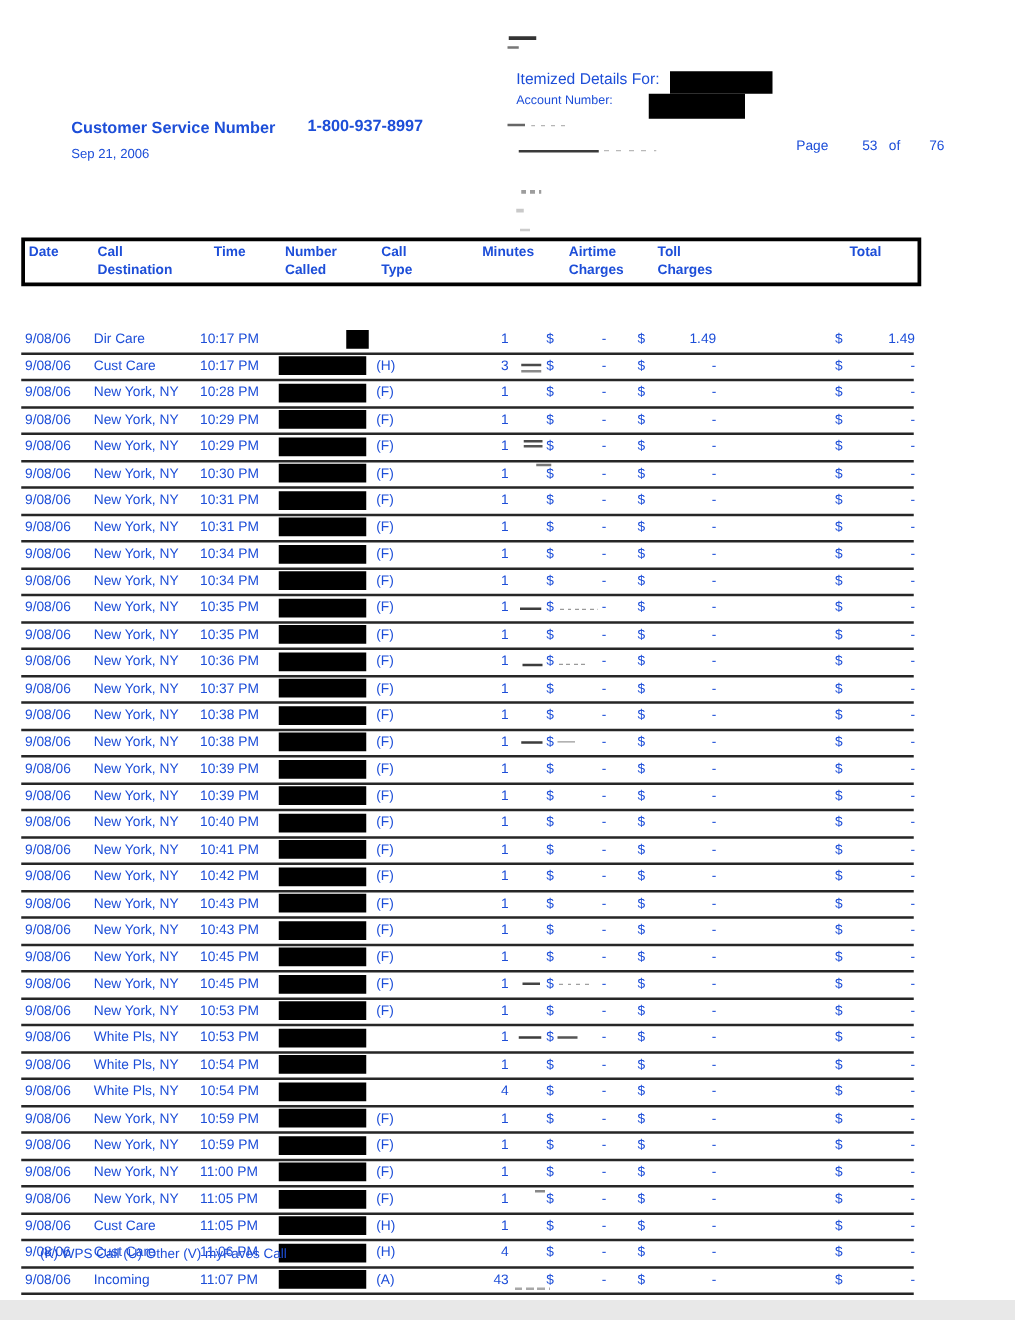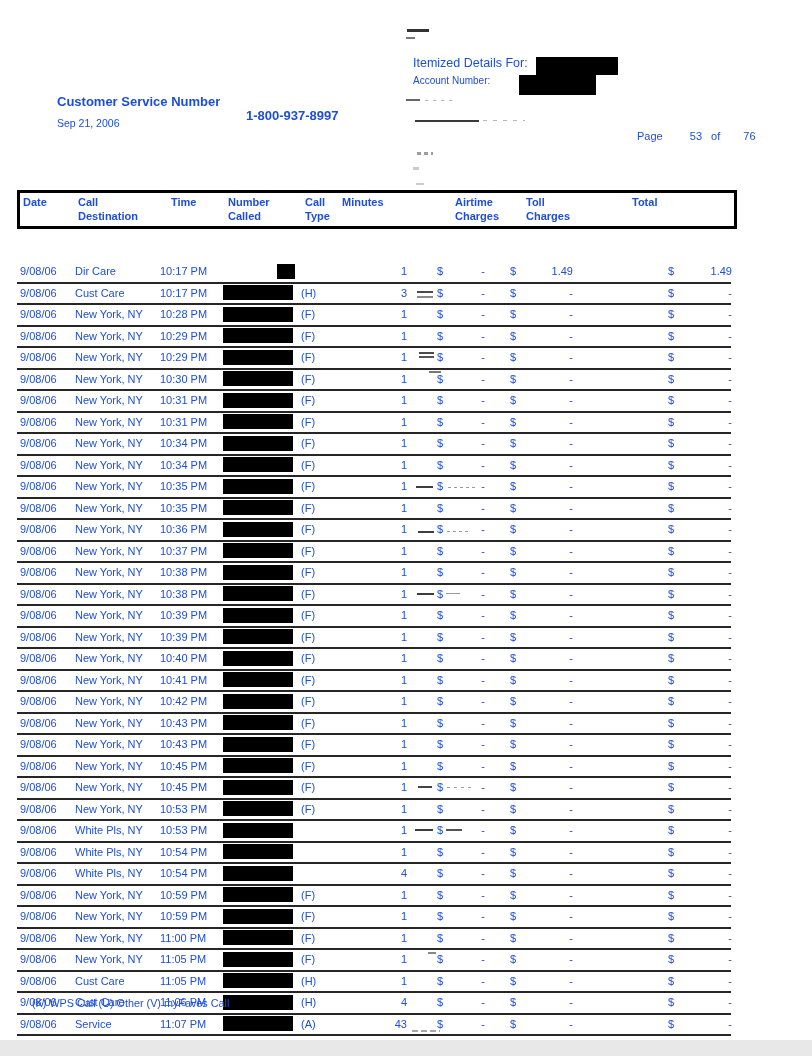--- a/index.html
+++ b/index.html
@@ -6,23 +6,23 @@
   .page{
     position:relative;width:812px;height:1040px;background:#ffffff;margin:0 auto;
     font-family:"Liberation Sans", sans-serif;color:#1d4ed8;overflow:hidden;
   }
   
   .hdr-itemized{position:absolute;left:413px;top:56px;font-size:12.5px;}
   .hdr-account{position:absolute;left:413px;top:75px;font-size:10px;}
   .redact-a{position:absolute;left:536px;top:57px;width:82px;height:18px;background:#000;}
   .redact-b{position:absolute;left:519px;top:75px;width:77px;height:20px;background:#000;}
   .csn-label{position:absolute;left:57px;top:94px;font-size:13px;font-weight:bold;}
-  .csn-number{position:absolute;left:246px;top:108px;font-size:13px;font-weight:bold;}
+  .csn-number{position:absolute;left:246px;top:93px;font-size:13px;font-weight:bold;}
   .stmt-date{position:absolute;left:57px;top:117px;font-size:10.5px;}
-  .pageinfo{position:absolute;left:637px;top:111px;font-size:11px;white-space:nowrap;margin-top:19px;}
+  .pageinfo{position:absolute;left:637px;top:111px;font-size:11px;white-space:nowrap;}
   .pageinfo span{display:inline-block;}
   .pi-cur{margin-left:24px;} .pi-tot{margin-left:20px;}
   .hline{position:absolute;left:415px;top:120px;width:64px;height:2px;background:#3a3a3a;}
   
   .art{position:absolute;}
   .a1{left:407px;top:29px;width:22px;height:3px;background:#333;}
   .a2{left:406px;top:37px;width:9px;height:2px;background:#777;}
   .a3{left:406px;top:99px;width:14px;height:2px;background:#666;}
   .a3b{left:425px;top:100px;width:30px;height:1px;background:repeating-linear-gradient(90deg,#b5b5b5 0 3px,transparent 3px 8px);}
   .a4{left:483px;top:120px;width:42px;height:1px;background:repeating-linear-gradient(90deg,#b9b9b9 0 4px,transparent 4px 10px);}
@@ -31,22 +31,22 @@
   .a7{left:416px;top:183px;width:8px;height:2px;background:#cccccc;}
   .a8{left:412px;top:1030px;width:28px;height:2px;background:repeating-linear-gradient(90deg,#a8a8a8 0 6px,transparent 6px 9px);}
   
   .tablebox{position:absolute;left:17px;top:190px;width:714px;border:3px solid #000;background:#fff;}
   .titleband{position:relative;height:31px;border-bottom:3px solid #000;}
   .tbl-title{position:absolute;left:13px;top:6px;font-size:15px;font-weight:bold;font-style:italic;white-space:nowrap;letter-spacing:.1px;}
   .tbl-title .cont{margin-left:9px;}
   .colband{position:relative;height:33px;}
   .colcell{position:absolute;top:3px;font-size:11px;font-weight:bold;line-height:13.5px;white-space:pre;}
   .pos0{left:3px;} .pos1{left:58px;} .pos2{left:151px;} .pos3{left:208px;} .pos4{left:285px;}
-  .pos5{left:322px;width:73px;text-align:left;} .pos6{left:435px;} .pos7{left:506px;}
-  .pos8{left:612px;width:73px;}
+  .pos5{left:350px;width:73px;text-align:center;} .pos6{left:435px;} .pos7{left:506px;}
+  .pos8{left:612px;width:73px;text-align:right;}
   
   .rows{position:absolute;left:17px;top:262px;width:714px;}
   .row{position:relative;height:19.5px;border-bottom:2px solid #262626;font-size:11px;}
   .row span{position:absolute;top:0;line-height:18px;white-space:nowrap;}
   .f-date{left:3px;text-align:right;}
   .f-dest{left:58px;}
   .f-time{left:143px;}
   .f-num{left:206px;top:1.5px !important;width:70px;height:15px;background:#000;}
   .f-num.small{left:260px;width:18px;}
   .f-type{left:284px;}
@@ -613,21 +613,21 @@
     <span class="f-min">4</span>
     <span class="f-ad">$</span>
     <span class="f-av">-</span>
     <span class="f-td">$</span>
     <span class="f-tv">-</span>
     <span class="f-totd">$</span>
     <span class="f-totv">-</span>
   </div>
       <div class="row">
     <span class="f-date">9/08/06</span>
-    <span class="f-dest">Service</span>
+    <span class="f-dest">Incoming</span>
     <span class="f-time">11:07 PM</span>
     <span class="f-num"></span>
     <span class="f-type">(A)</span>
     <span class="f-min">43</span>
     <span class="f-ad">$</span>
     <span class="f-av">-</span>
     <span class="f-td">$</span>
     <span class="f-tv">-</span>
     <span class="f-totd">$</span>
     <span class="f-totv">-</span>

